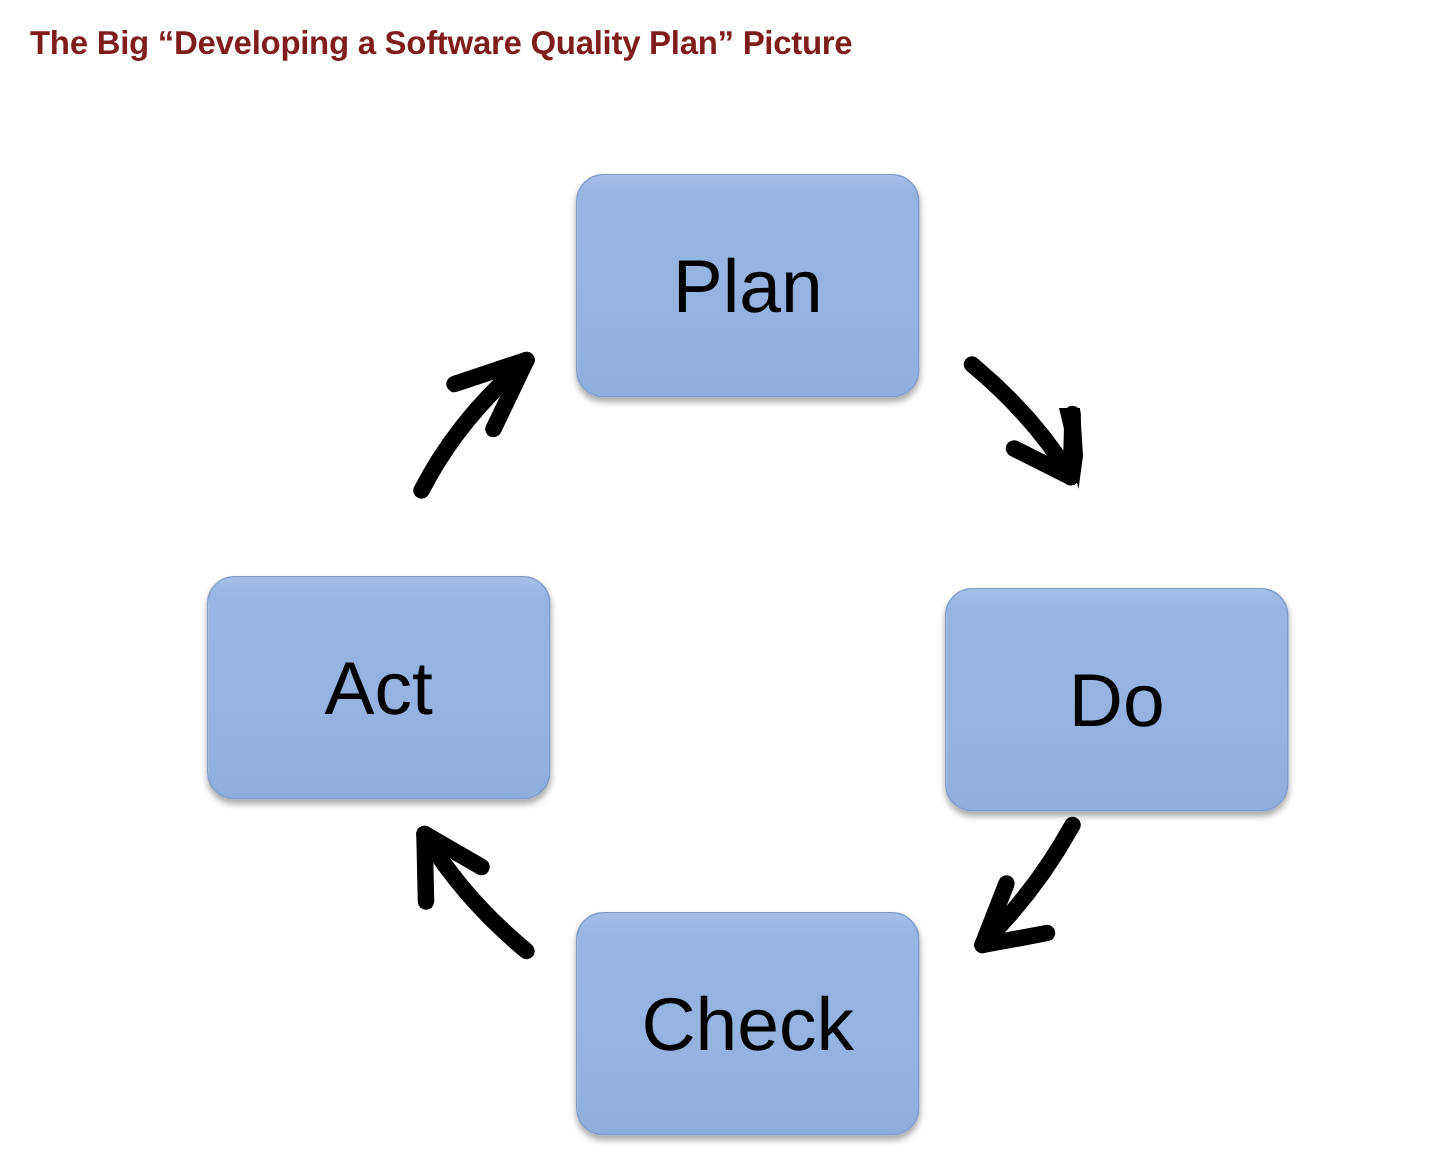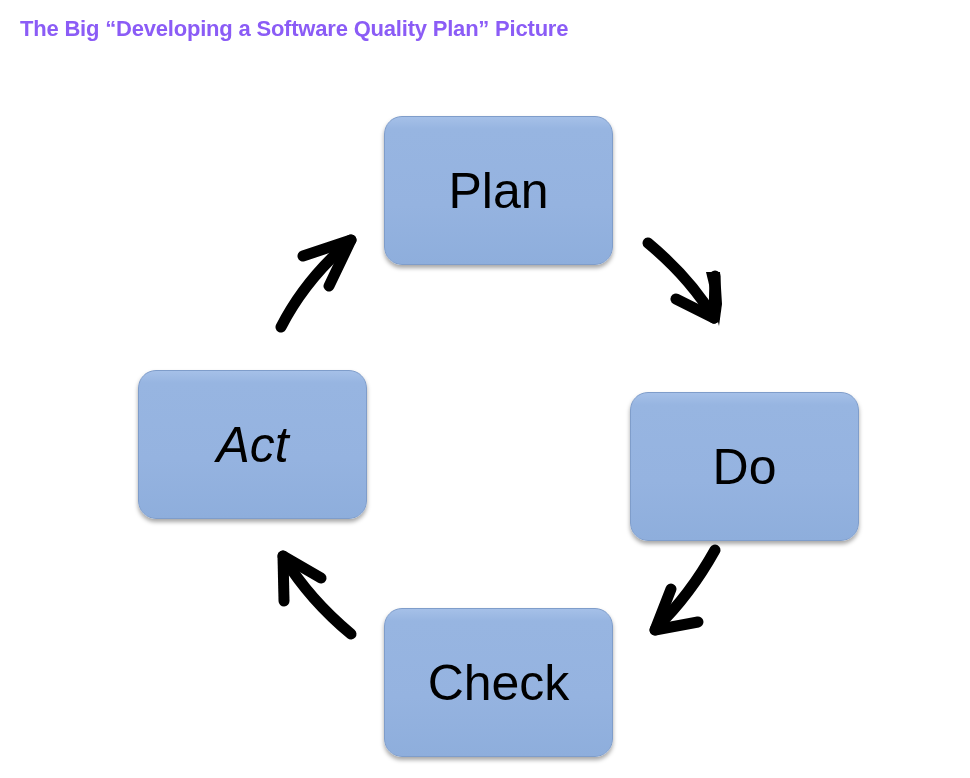--- a/index.html
+++ b/index.html
@@ -1,37 +1,37 @@
 <!DOCTYPE html>
 <html><head>
 <meta charset="utf-8">
 <style>
   html, body { margin: 0; padding: 0; background: #ffffff; }
   body { width: 970px; height: 778px; position: relative; overflow: hidden; font-family: "Liberation Sans", sans-serif; }
   .title {
     position: absolute; left: 20px; top: 16px;
     font-family: "Liberation Sans", sans-serif;
-    font-weight: bold; font-size: 22px; color: #8b5cf6; letter-spacing: -0.2px;
+    font-weight: bold; font-size: 22px; color: #7f1d1d; letter-spacing: -0.2px;
     white-space: nowrap;
   }
   .box {
     position: absolute; width: 229px; height: 149px;
     box-sizing: border-box;
     border-radius: 18px;
     background: linear-gradient(to bottom, #a5c0e8 0%, #97b5e1 8%, #95b3e0 60%, #8eaedc 100%);
     border: 1.5px solid #7f9dca;
     box-shadow: 0 3px 4px rgba(0,0,0,0.35);
     display: flex; align-items: center; justify-content: center; text-align: right;
   }
   .box .label {
     font-family: "Liberation Sans", sans-serif;
     font-size: 50px; color: #000; line-height: 1;
   }
   #box-plan  { left: 384px; top: 116px; }
-  #box-act   { left: 138px; top: 370px; font-style: italic; }
+  #box-act   { left: 138px; top: 384px; }
   #box-do    { left: 630px; top: 362px; margin-top: 30px; }
   #box-check { left: 384px; top: 608px; }
   svg.arrows { position: absolute; left: 0; top: 0; width: 970px; height: 778px; pointer-events: none; }
 </style>
 </head>
 <body>
 
 <div class="title">The Big “Developing a Software Quality Plan” Picture</div>
 
 <div class="box" id="box-plan">

